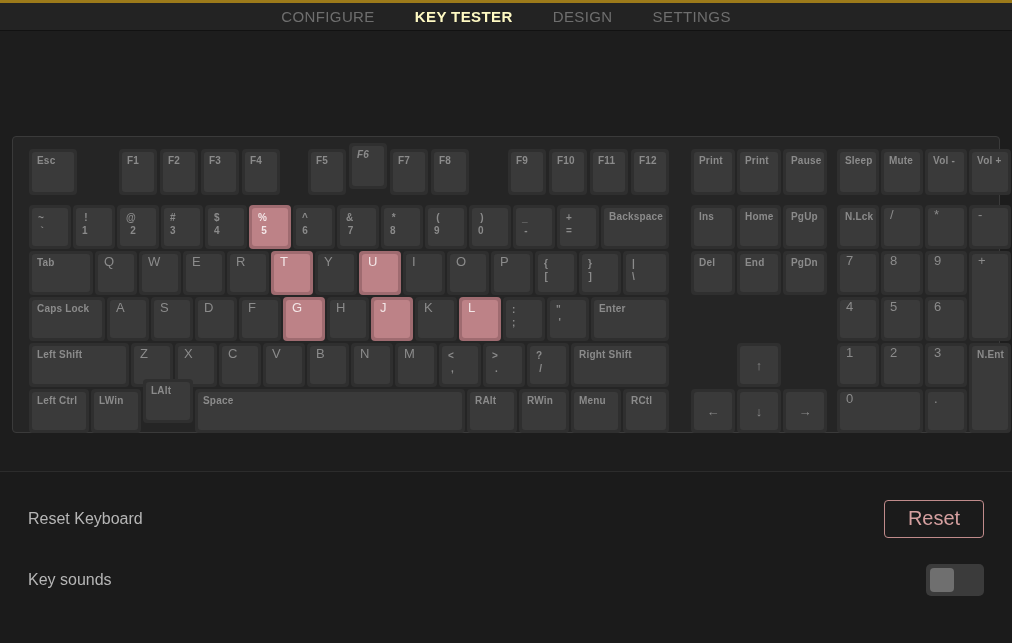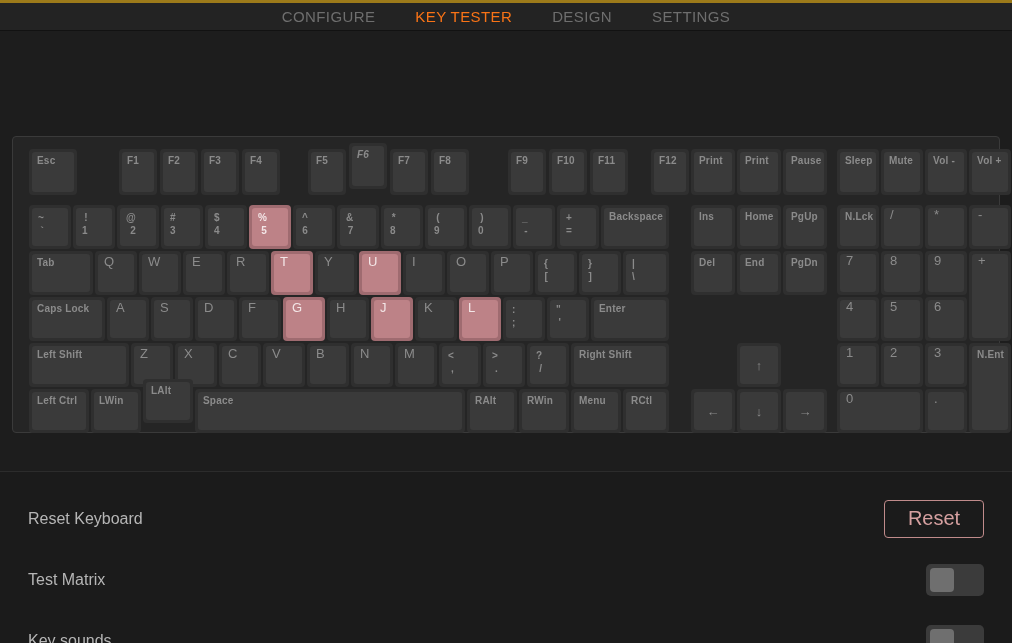--- a/index.html
+++ b/index.html
@@ -16,21 +16,21 @@
     height: 28px; background: #232323;
     display: flex; align-items: center; justify-content: center;
     gap: 36px;
     border-bottom: 1px solid #121212;
   }
   .tab {
     font-size: 15px; letter-spacing: .4px;
     color: #6e6e6e; cursor: pointer; white-space: nowrap;
     padding: 2px 2px;
   }
-  .tab.active { color: #f97316; font-weight: normal; }
+  .tab.active { color: #fef9c3; font-weight: bold; }
 
   
   #stage {
     position: relative;
     height: 441px;
     background: #1d1d1d;
     border-bottom: 1px solid #2c2c2c;
     text-align: right;
   }
   #kb-frame {
@@ -175,21 +175,21 @@
         <div class="key word" style="left: 528px; top: 6px; width: 38px; height: 46px;">
           <div class="face">
             <span class="lbl">F10</span>
           </div>
         </div>
         <div class="key word" style="left: 569px; top: 6px; width: 38px; height: 46px;">
           <div class="face">
             <span class="lbl">F11</span>
           </div>
         </div>
-        <div class="key word" style="left: 610px; top: 6px; width: 38px; height: 46px; margin-left: 20px;">
+        <div class="key word" style="left: 610px; top: 6px; width: 38px; height: 46px;">
           <div class="face">
             <span class="lbl">F12</span>
           </div>
         </div>
         <div class="key dual" style="left: 8px; top: 62px; width: 42px; height: 44px;">
           <div class="face">
             <span class="lbl">~
 `</span>
           </div>
         </div>
@@ -687,26 +687,20 @@
   </div>
 </div>
 
 <div id="settings">
 
   <div class="setting-row" id="row-reset">
     <span class="setting-label">Reset Keyboard</span>
     <button class="reset-btn">Reset</button>
   </div>
 
-  <div class="setting-row" id="row-matrix">
-    <span class="setting-label">Test Matrix</span>
-    <div class="toggle">
-      <div class="knob"></div>
-    </div>
-  </div>
 
   <div class="setting-row" id="row-sounds">
     <span class="setting-label">Key sounds</span>
     <div class="toggle">
       <div class="knob"></div>
     </div>
   </div>
 
 </div>
 

